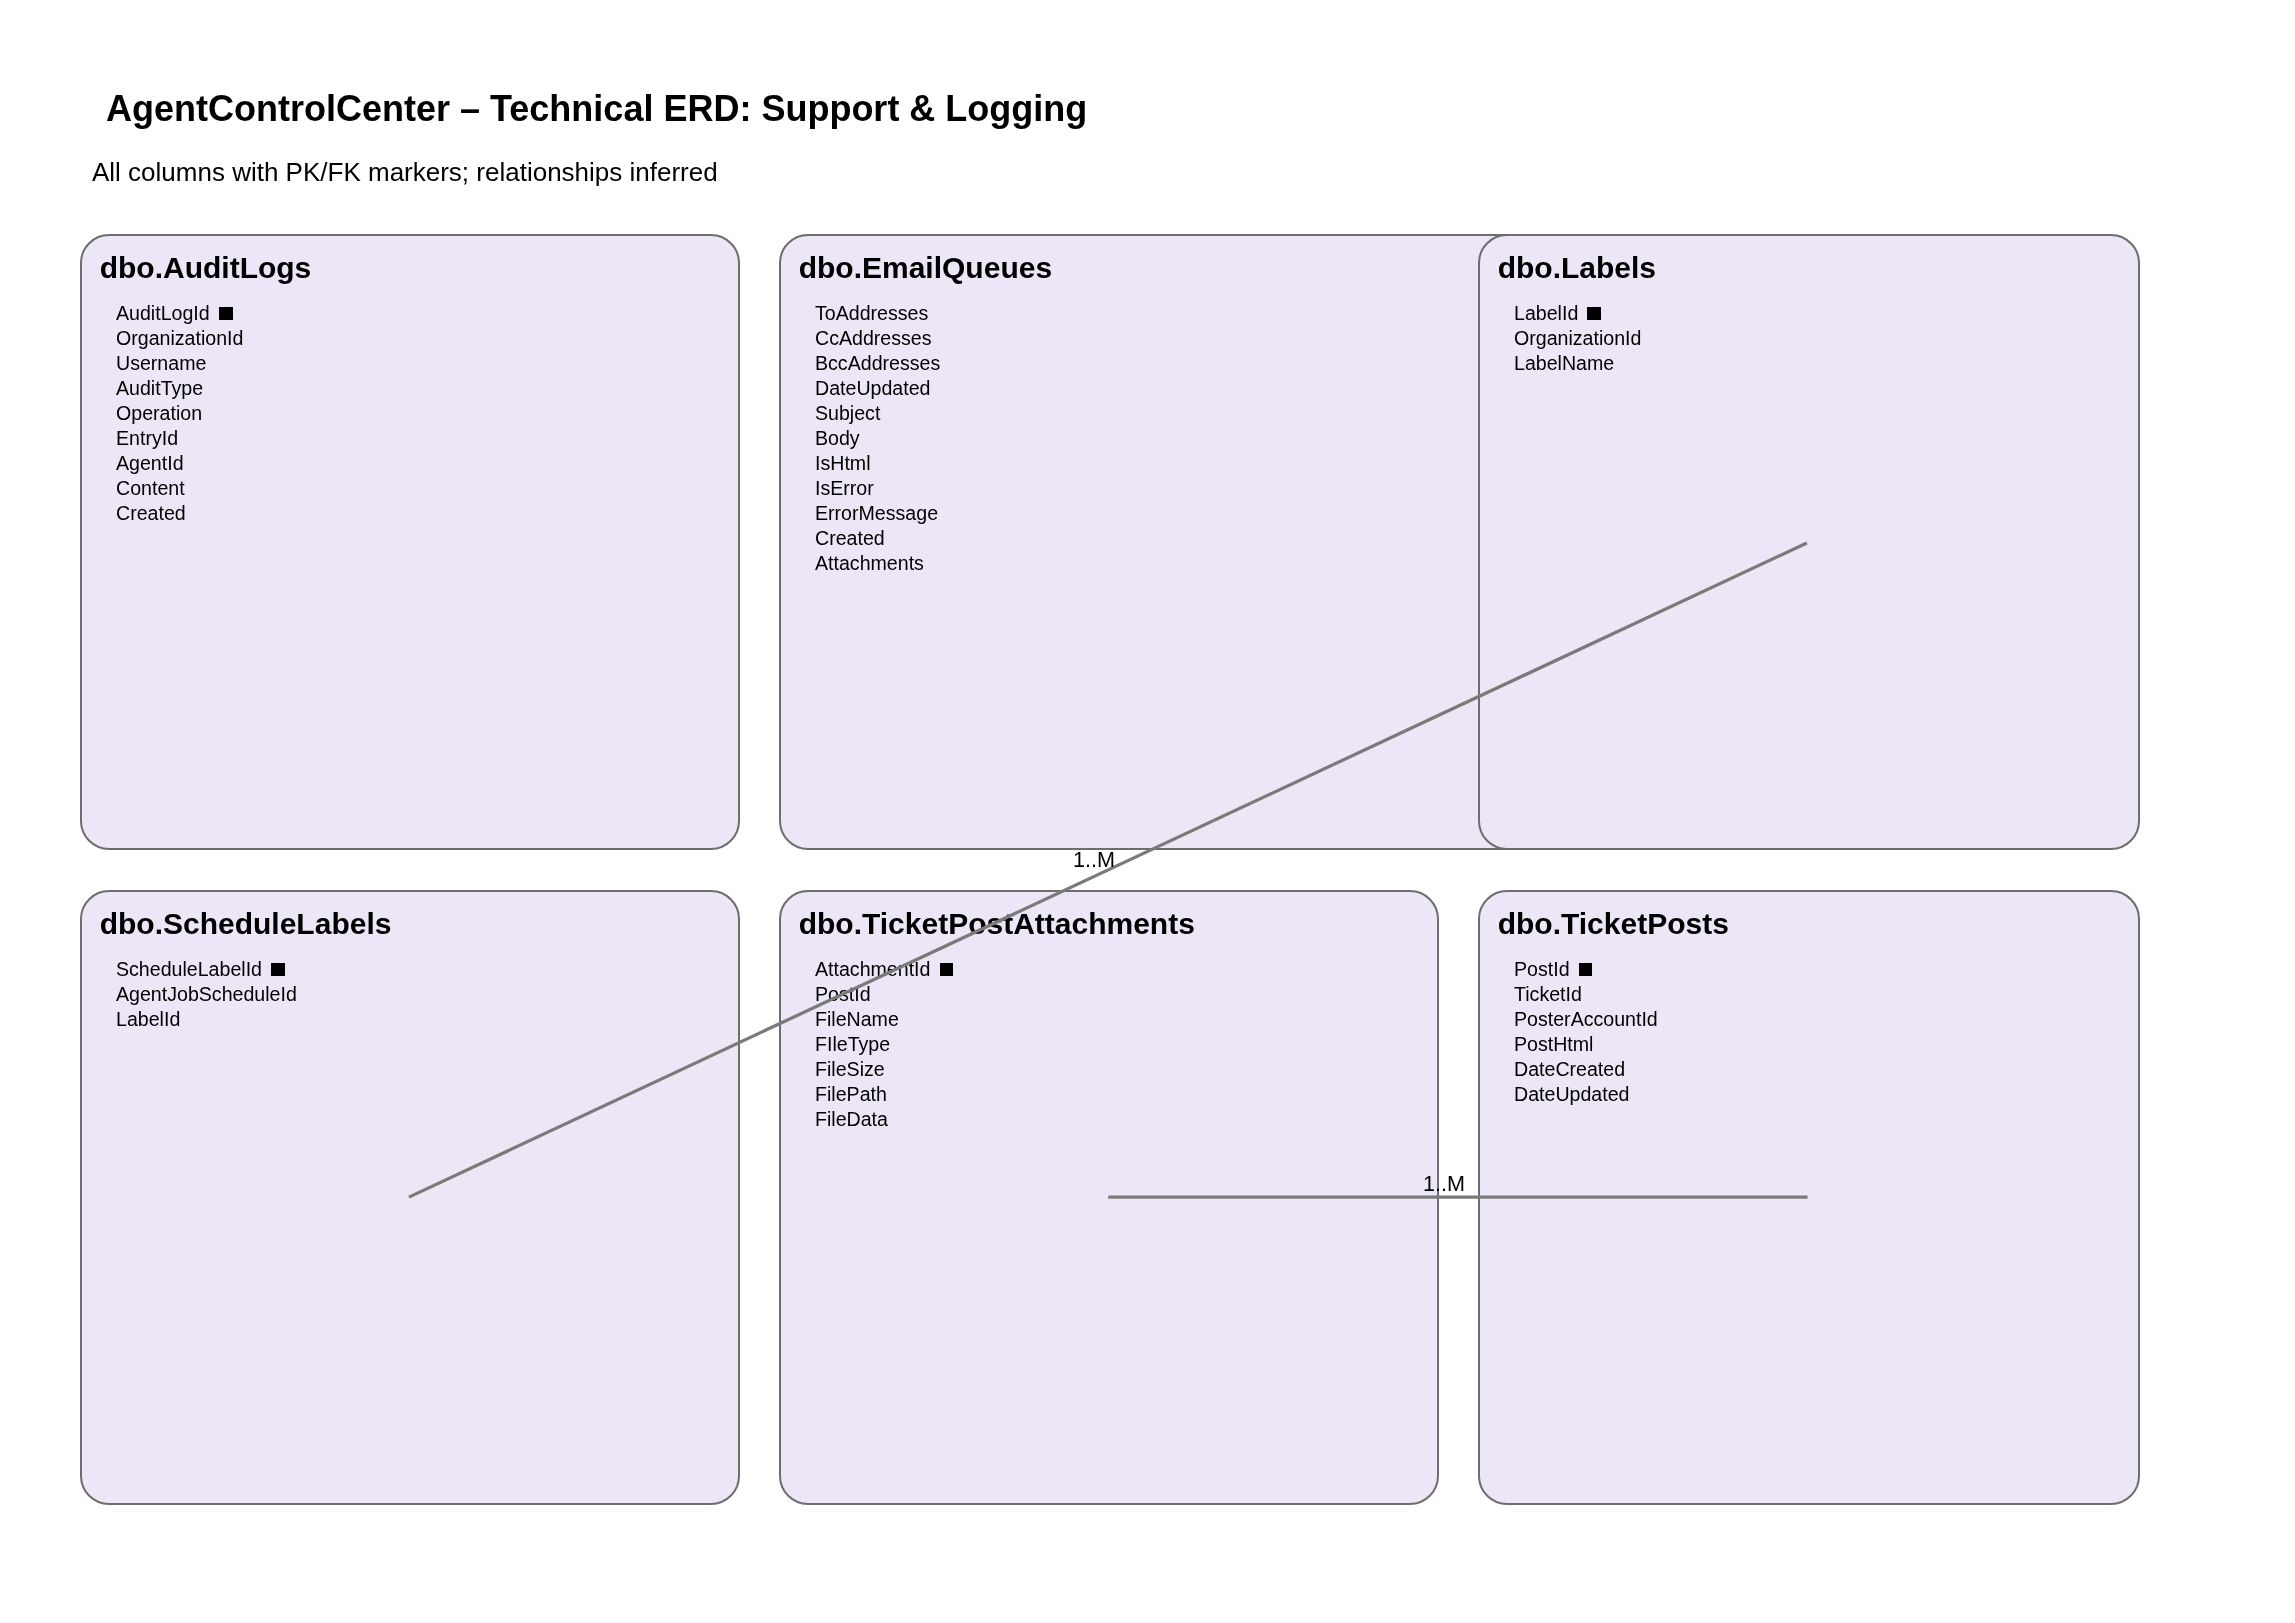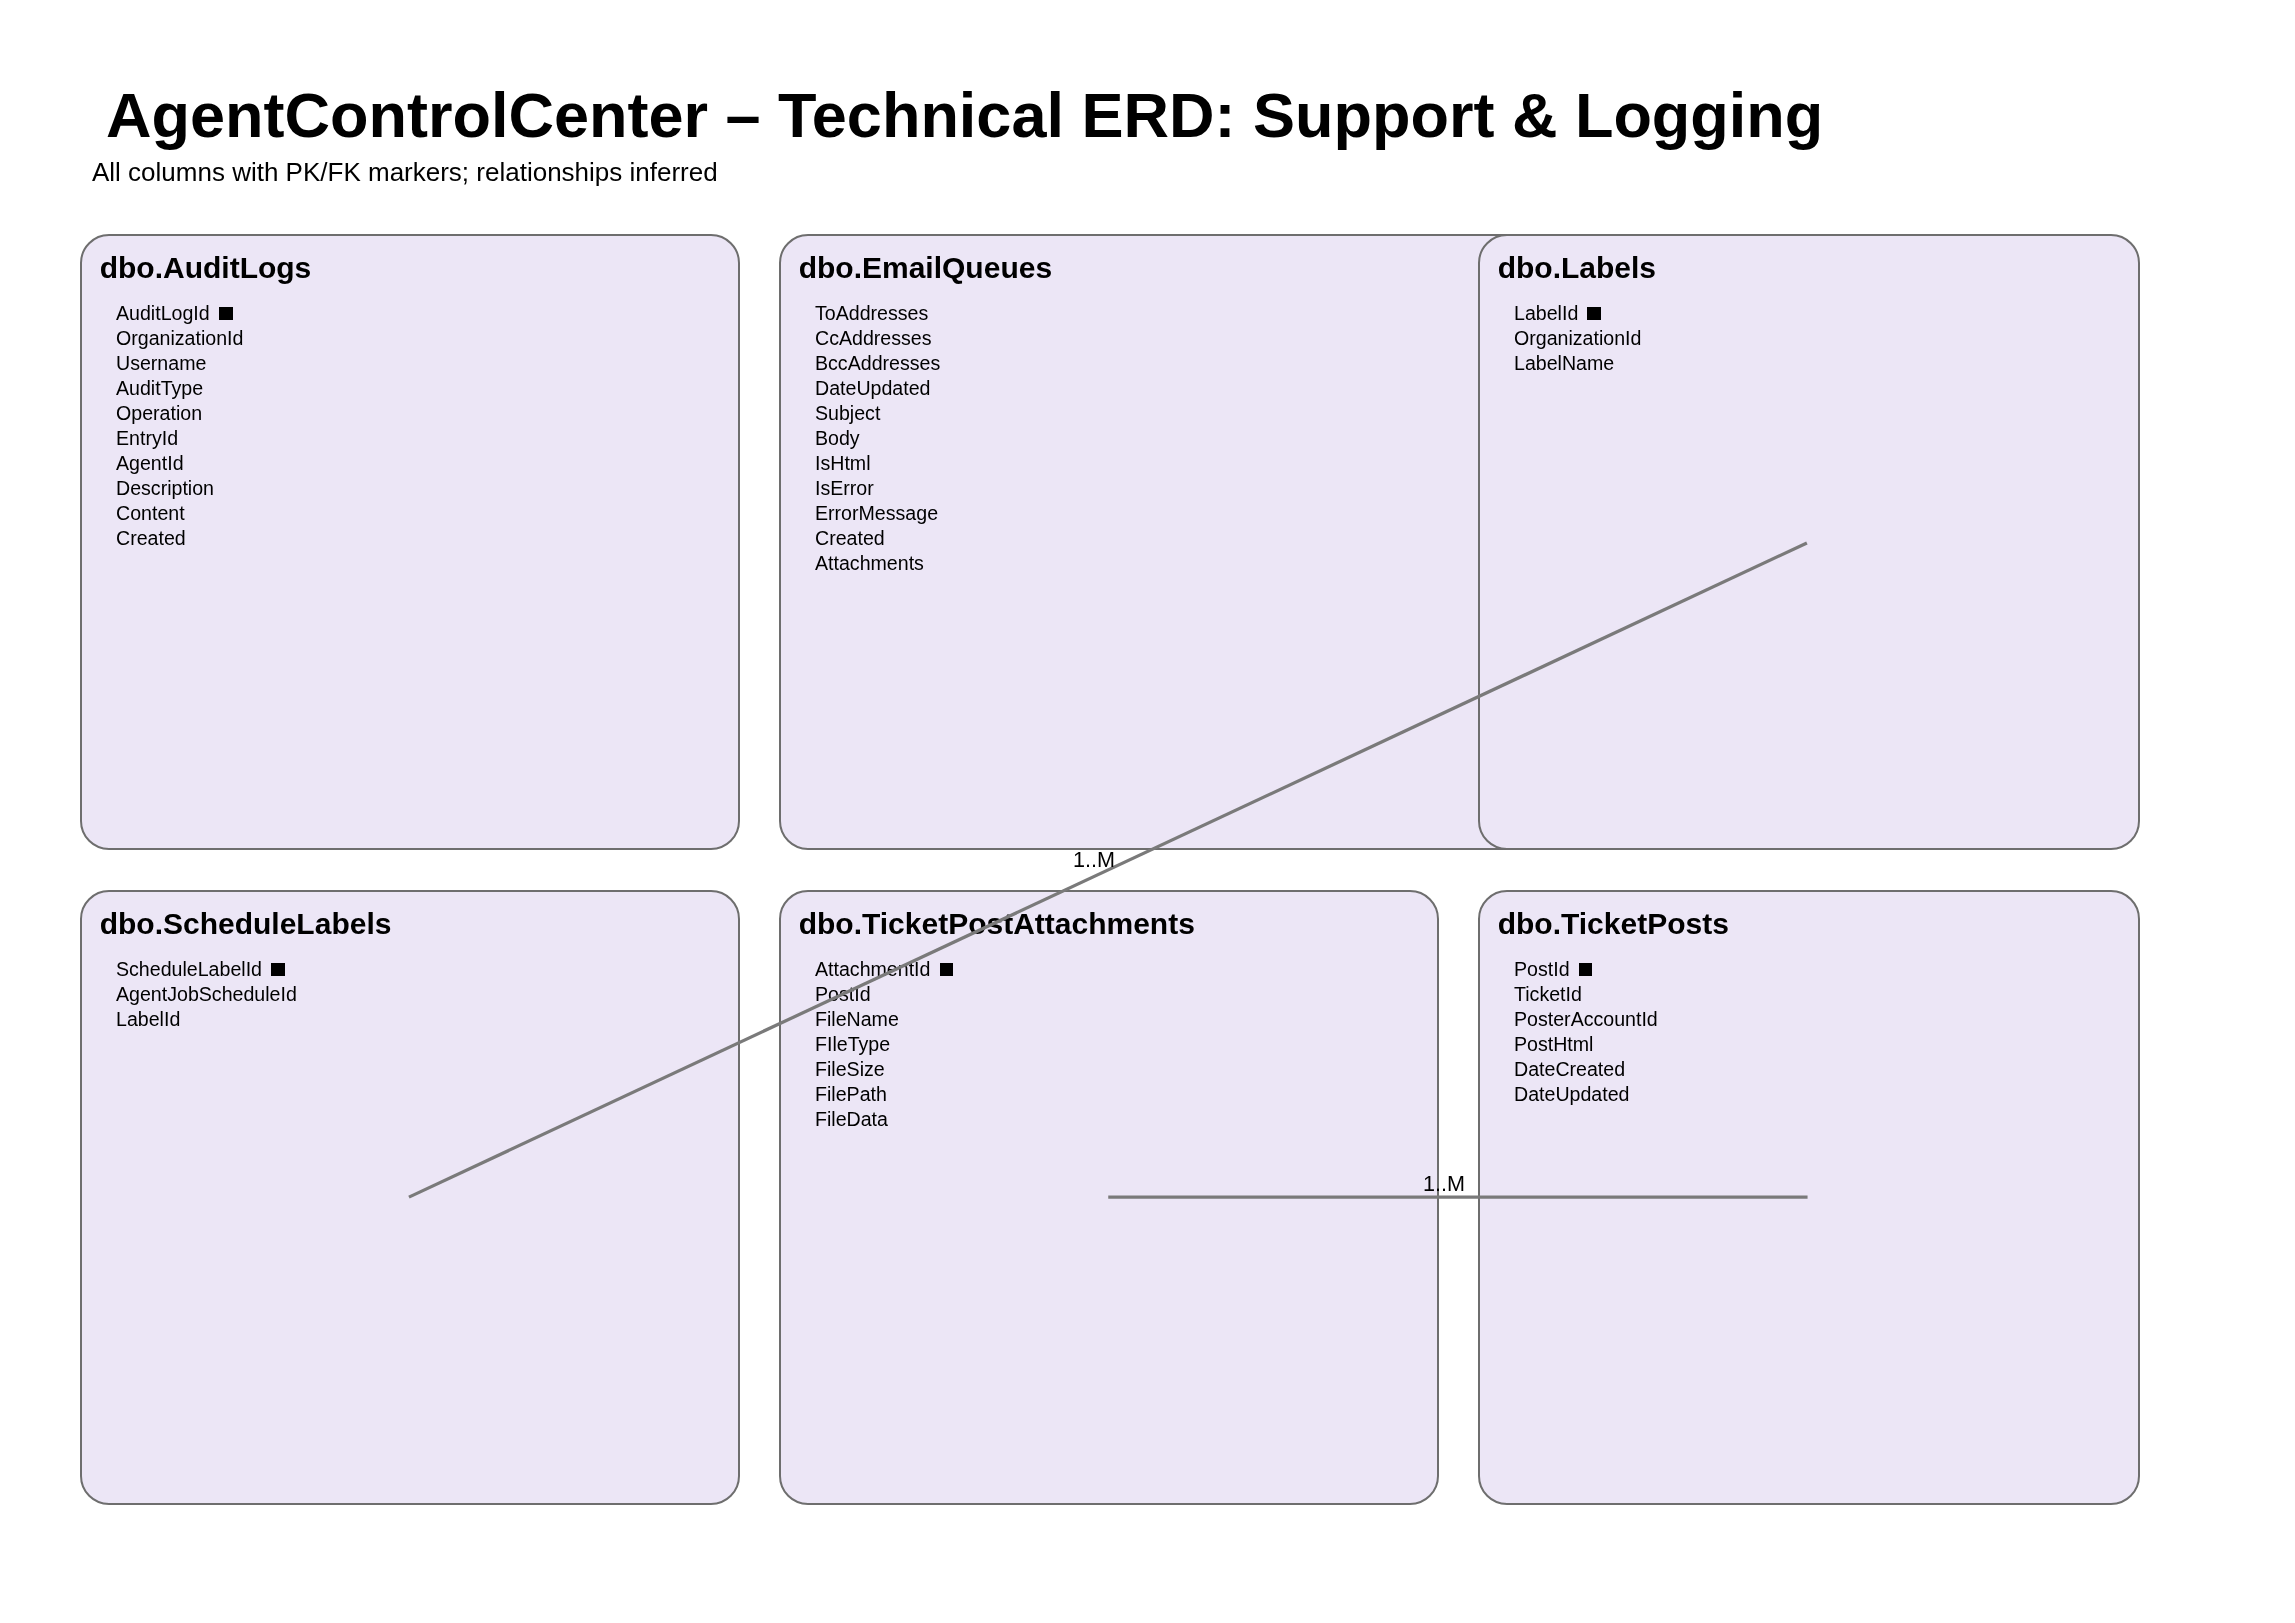--- a/index.html
+++ b/index.html
@@ -13,22 +13,22 @@
   html,body{width:2295px;height:1623px;}
   body{
     background:var(--page-bg);
     font-family:"Liberation Sans","DejaVu Sans",sans-serif;
     color:var(--text-color);
     position:relative;
     overflow:hidden;
   }
   .page-title{
     position:absolute;
-    left:106px; top:79px;
-    font-size:63px;
+    left:106px; top:88px;
+    font-size:36px;
     font-weight:bold;
     letter-spacing:0;
     white-space:nowrap;
   }
   .page-subtitle{
     position:absolute;
     left:92px; top:157px;
     font-size:26px;
     font-weight:normal;
     white-space:nowrap;
@@ -95,21 +95,20 @@
 <section class="entity" id="entity-0">
   <h2 class="entity-title">dbo.AuditLogs</h2>
   <ul class="column-list">
       <li><span>AuditLogId</span><span class="pk-marker"></span></li>
       <li><span>OrganizationId</span></li>
       <li><span>Username</span></li>
       <li><span>AuditType</span></li>
       <li><span>Operation</span></li>
       <li><span>EntryId</span></li>
       <li><span>AgentId</span></li>
-      <li><span>Description</span></li>
       <li><span>Content</span></li>
       <li><span>Created</span></li>
     </ul>
 </section>
 
 <section class="entity" id="entity-1">
   <h2 class="entity-title">dbo.EmailQueues</h2>
   <ul class="column-list">
       <li><span>ToAddresses</span></li>
       <li><span>CcAddresses</span></li>

